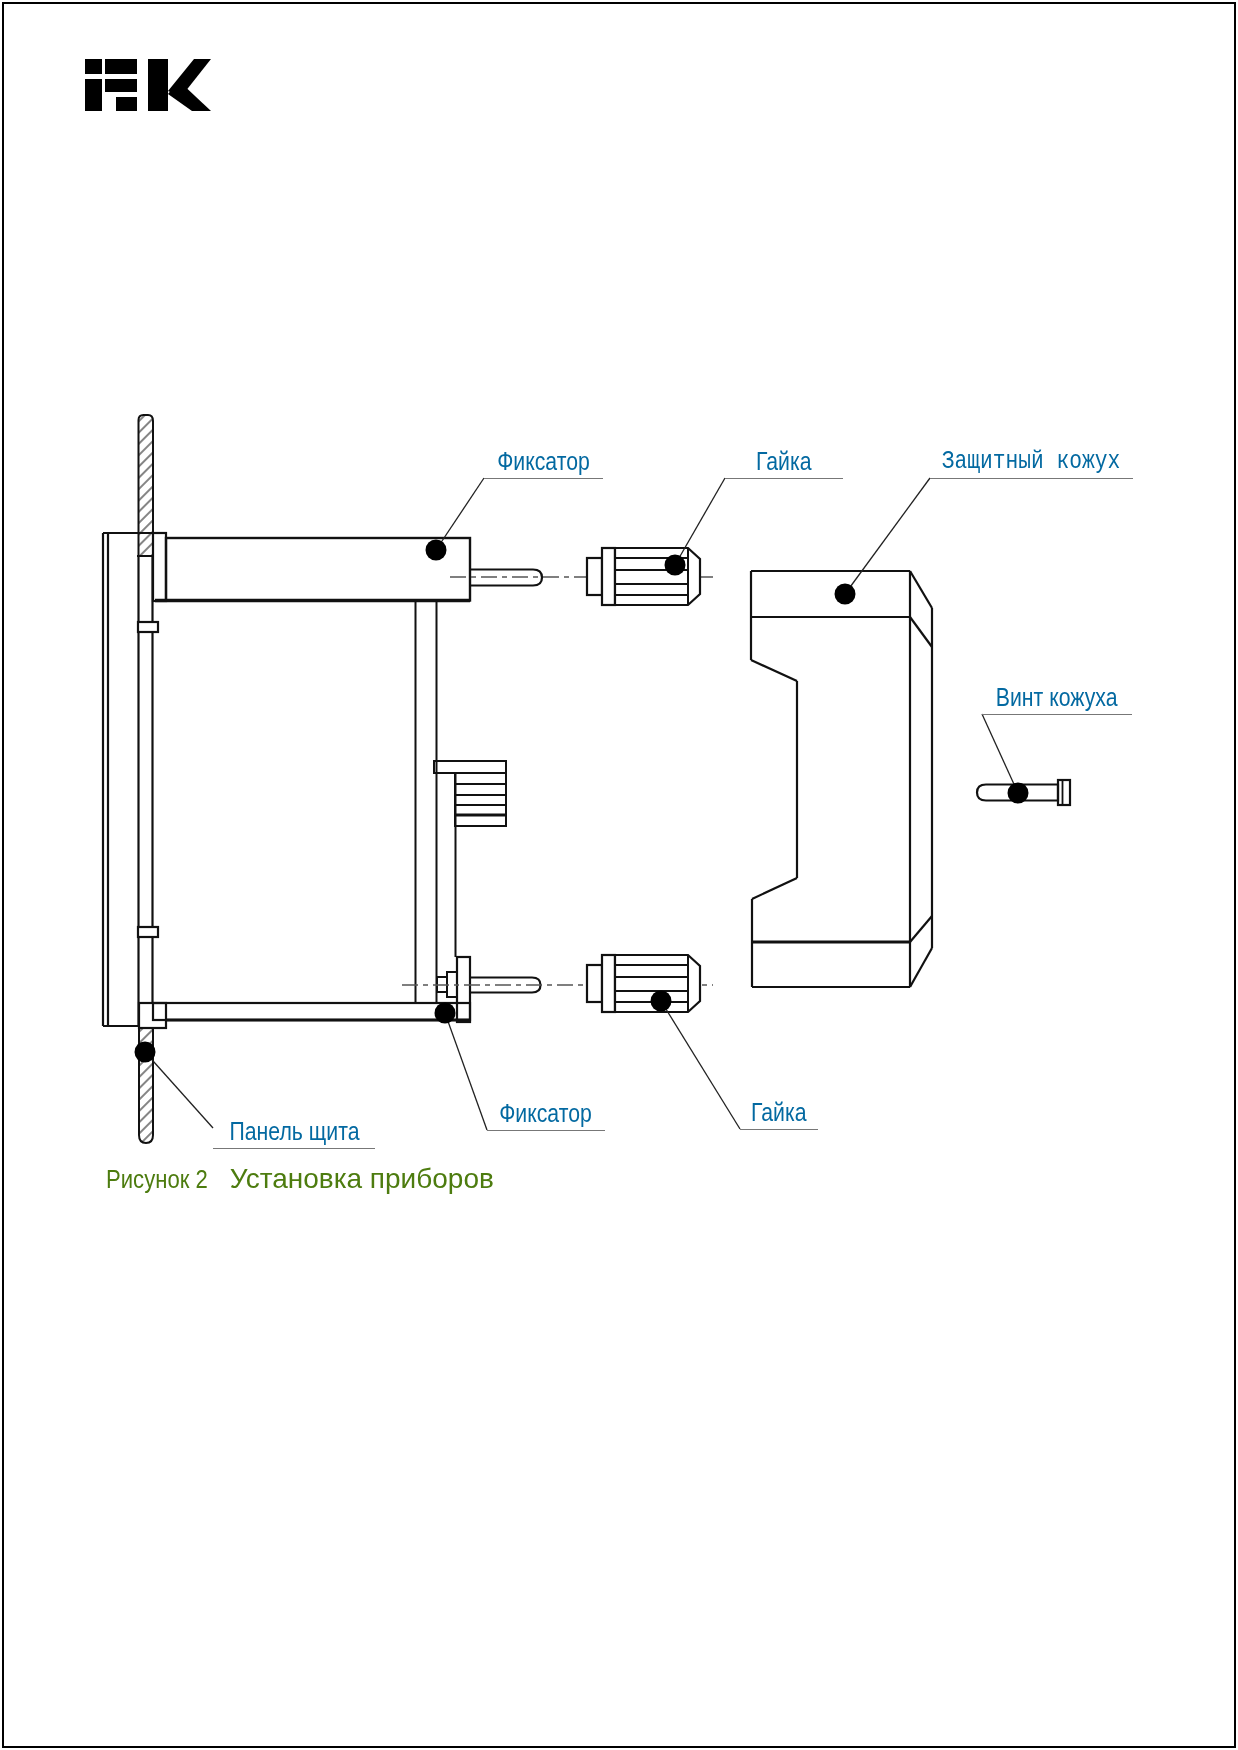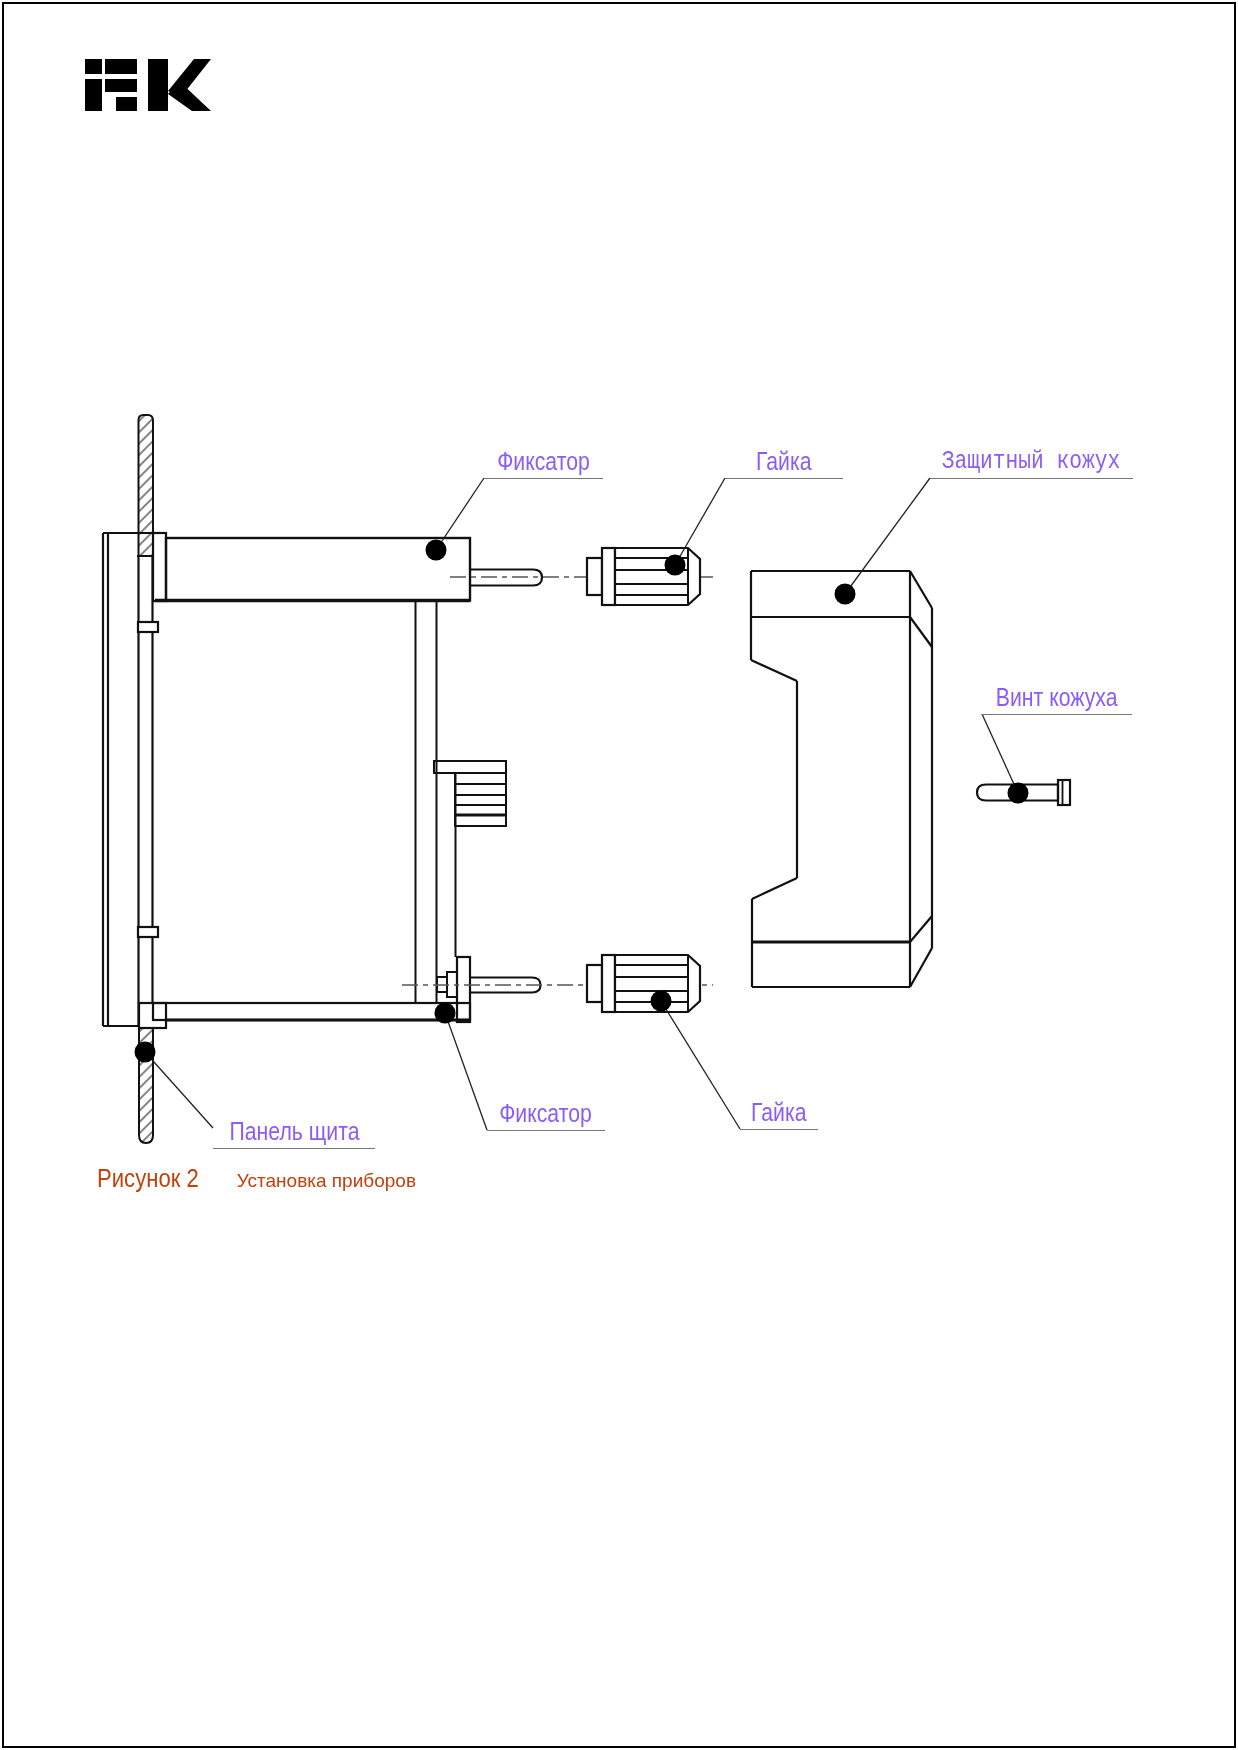--- a/index.html
+++ b/index.html
@@ -15,37 +15,37 @@
     position:absolute;left:2px;top:2px;right:2px;bottom:2px;
     border:2px solid #000;
     pointer-events:none;
   }
   .logo{position:absolute;left:85px;top:57px;width:126px;height:56px;}
   .drawing{position:absolute;left:0;top:0;width:1238px;height:1750px;}
   .callout{
     position:absolute;height:30px;
     border-bottom:1.5px solid #777;
     display:flex;justify-content:center;align-items:center;
-    color:#8b5cf6;
+    color:#0369a1;
   }
   .callout>span{
     font-size:25px;line-height:1;white-space:nowrap;
     transform:scaleX(0.85);transform-origin:center bottom;
     padding-bottom:4px;
   }
   .caption{
-    position:absolute;left:97px;top:1163px;
-    display:flex;align-items:baseline;color:#c2410c;white-space:nowrap;
+    position:absolute;left:106px;top:1163px;
+    display:flex;align-items:baseline;color:#4d7c0f;white-space:nowrap;
   }
   .caption .cap-prefix{
     font-size:26px;transform:scaleX(0.85);transform-origin:left bottom;
     display:inline-block;
   }
   .caption .cap-title{
-    font-size:19px;margin-left:20px;display:inline-block;
+    font-size:28px;margin-left:4px;display:inline-block;
   }
 </style>
 </head>
 <body>
 
 <div class="page">
 
   <div class="page-frame"></div>
 
   <div class="logo">

